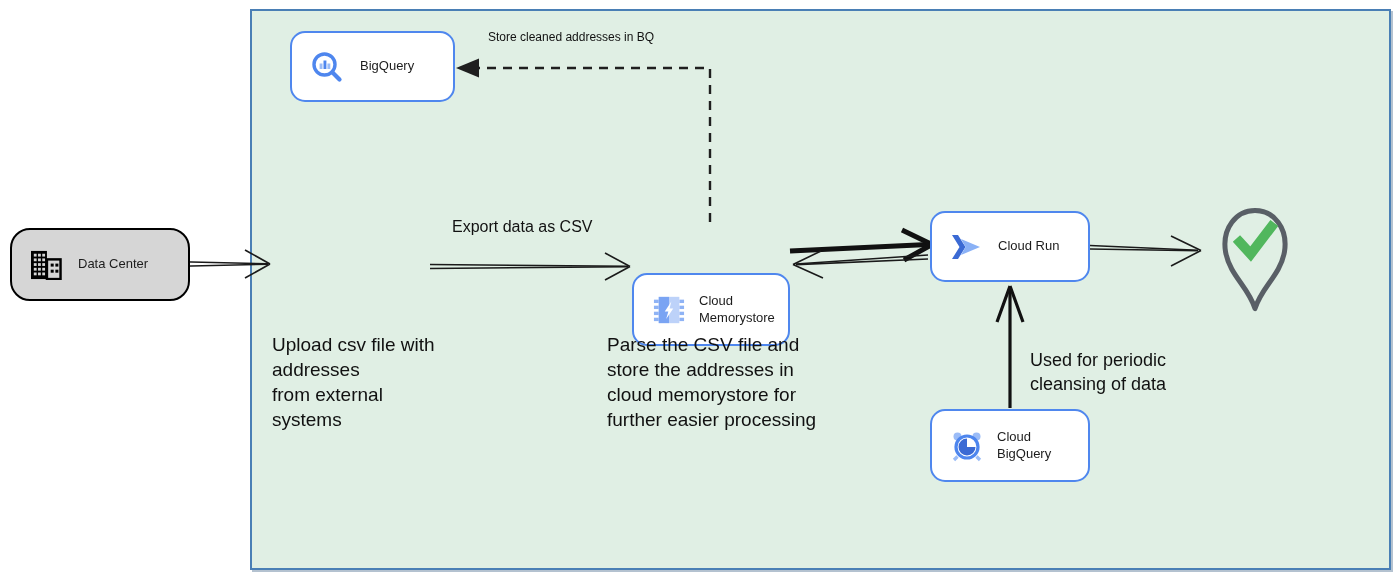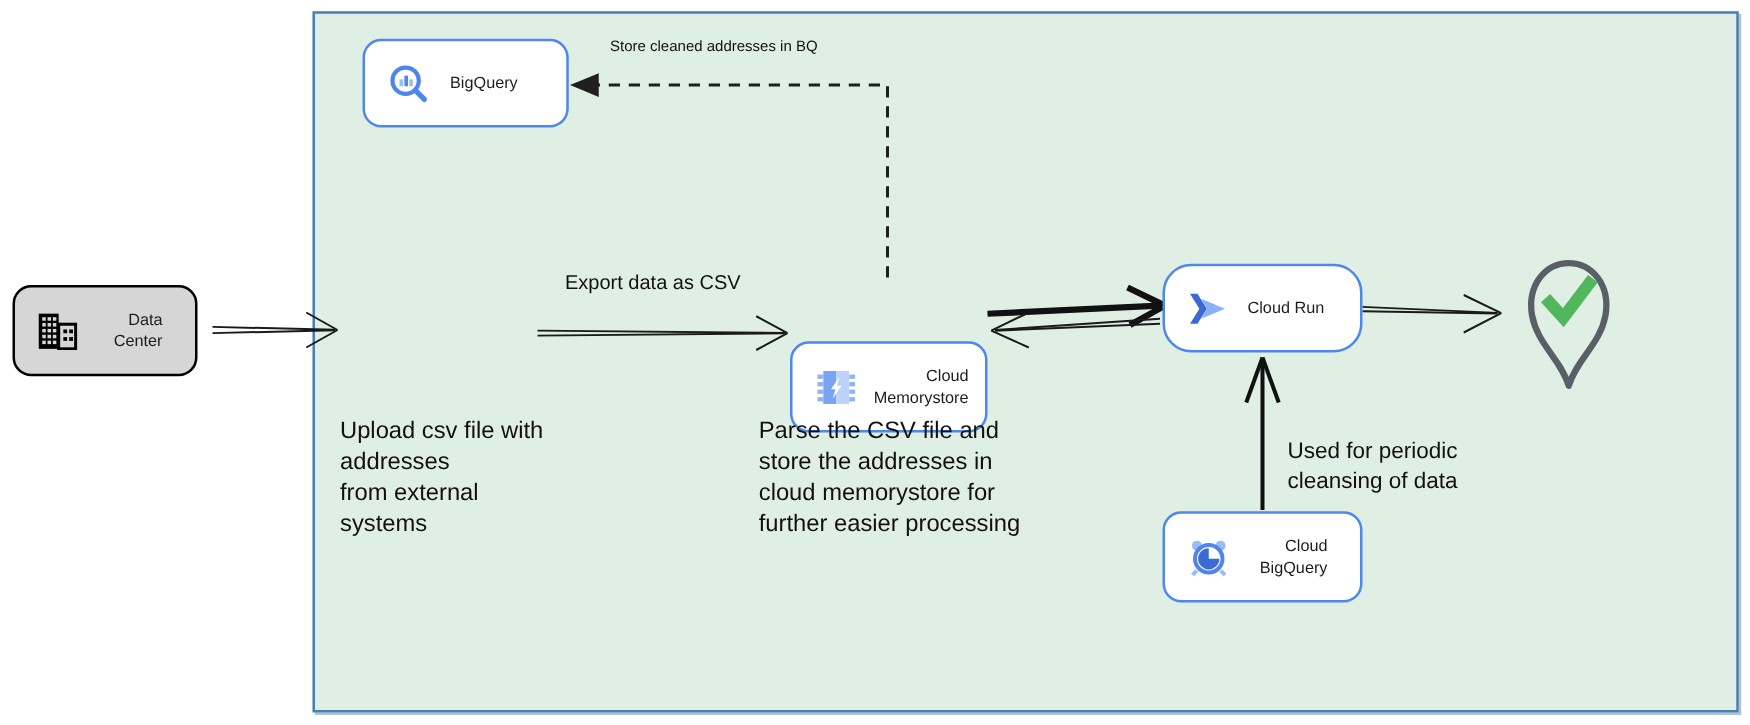--- a/index.html
+++ b/index.html
@@ -14,32 +14,32 @@
     background:var(--boundary_fill,#e0efe4);
     border:2px solid var(--boundary_border,#4a7fb5);
     box-sizing:border-box;
     box-shadow:2px 2px 0 rgba(40,80,120,.35);
   }
   .edges{position:absolute;left:0;top:0;width:1400px;height:580px;pointer-events:none;}
   .node{
     position:absolute;display:flex;align-items:center;gap:16px;
     background:var(--node_fill,#fff);
     border:2px solid var(--node_border,#4f87ee);
-    border-radius:15px;box-sizing:border-box;padding:0 26px 0 18px;text-align:right;
+    border-radius:15px;box-sizing:border-box;padding:0 5px 0 18px;
   }
   .node .label{font-size:13px;line-height:1.25;white-space:pre-line;color:#1c1c1c;}
   .node.gray{
     background:var(--datacenter_fill,#d6d6d6);
     border:2.5px solid var(--datacenter_border,#000);
   }
-  .n-datacenter{left:10px;top:228px;width:148px;height:73px;}
+  .n-datacenter{left:10px;top:228px;width:180px;height:73px;border-radius:20px;}
   .n-bigquery{left:290px;top:31px;width:165px;height:71px;}
   .n-storage{left:272px;top:230px;width:158px;height:71px;}
   .n-memorystore{left:632px;top:229px;width:158px;height:73px;gap:13px;margin-top:44px;}
-  .n-run{left:930px;top:211px;width:160px;height:71px;border-radius:23px;}
+  .n-run{left:930px;top:211px;width:160px;height:71px;}
   .n-scheduler{left:930px;top:409px;width:160px;height:73px;gap:13px;}
   .icon{display:inline-flex;flex:0 0 auto;}
   .note{position:absolute;white-space:pre-line;}
   .a-store-bq{left:488px;top:30px;font-size:12px;}
   .a-export-csv{left:452px;top:218px;font-size:16px;}
   .a-upload{left:272px;top:332px;font-size:19px;line-height:25px;}
   .a-parse{left:607px;top:332px;font-size:19px;line-height:25px;}
   .a-scheduler{left:1030px;top:348px;font-size:18px;line-height:24px;}
   .a-address{left:1239px;top:326px;font-size:18px;line-height:24px;}
   .pin{position:absolute;left:1219px;top:206px;}

